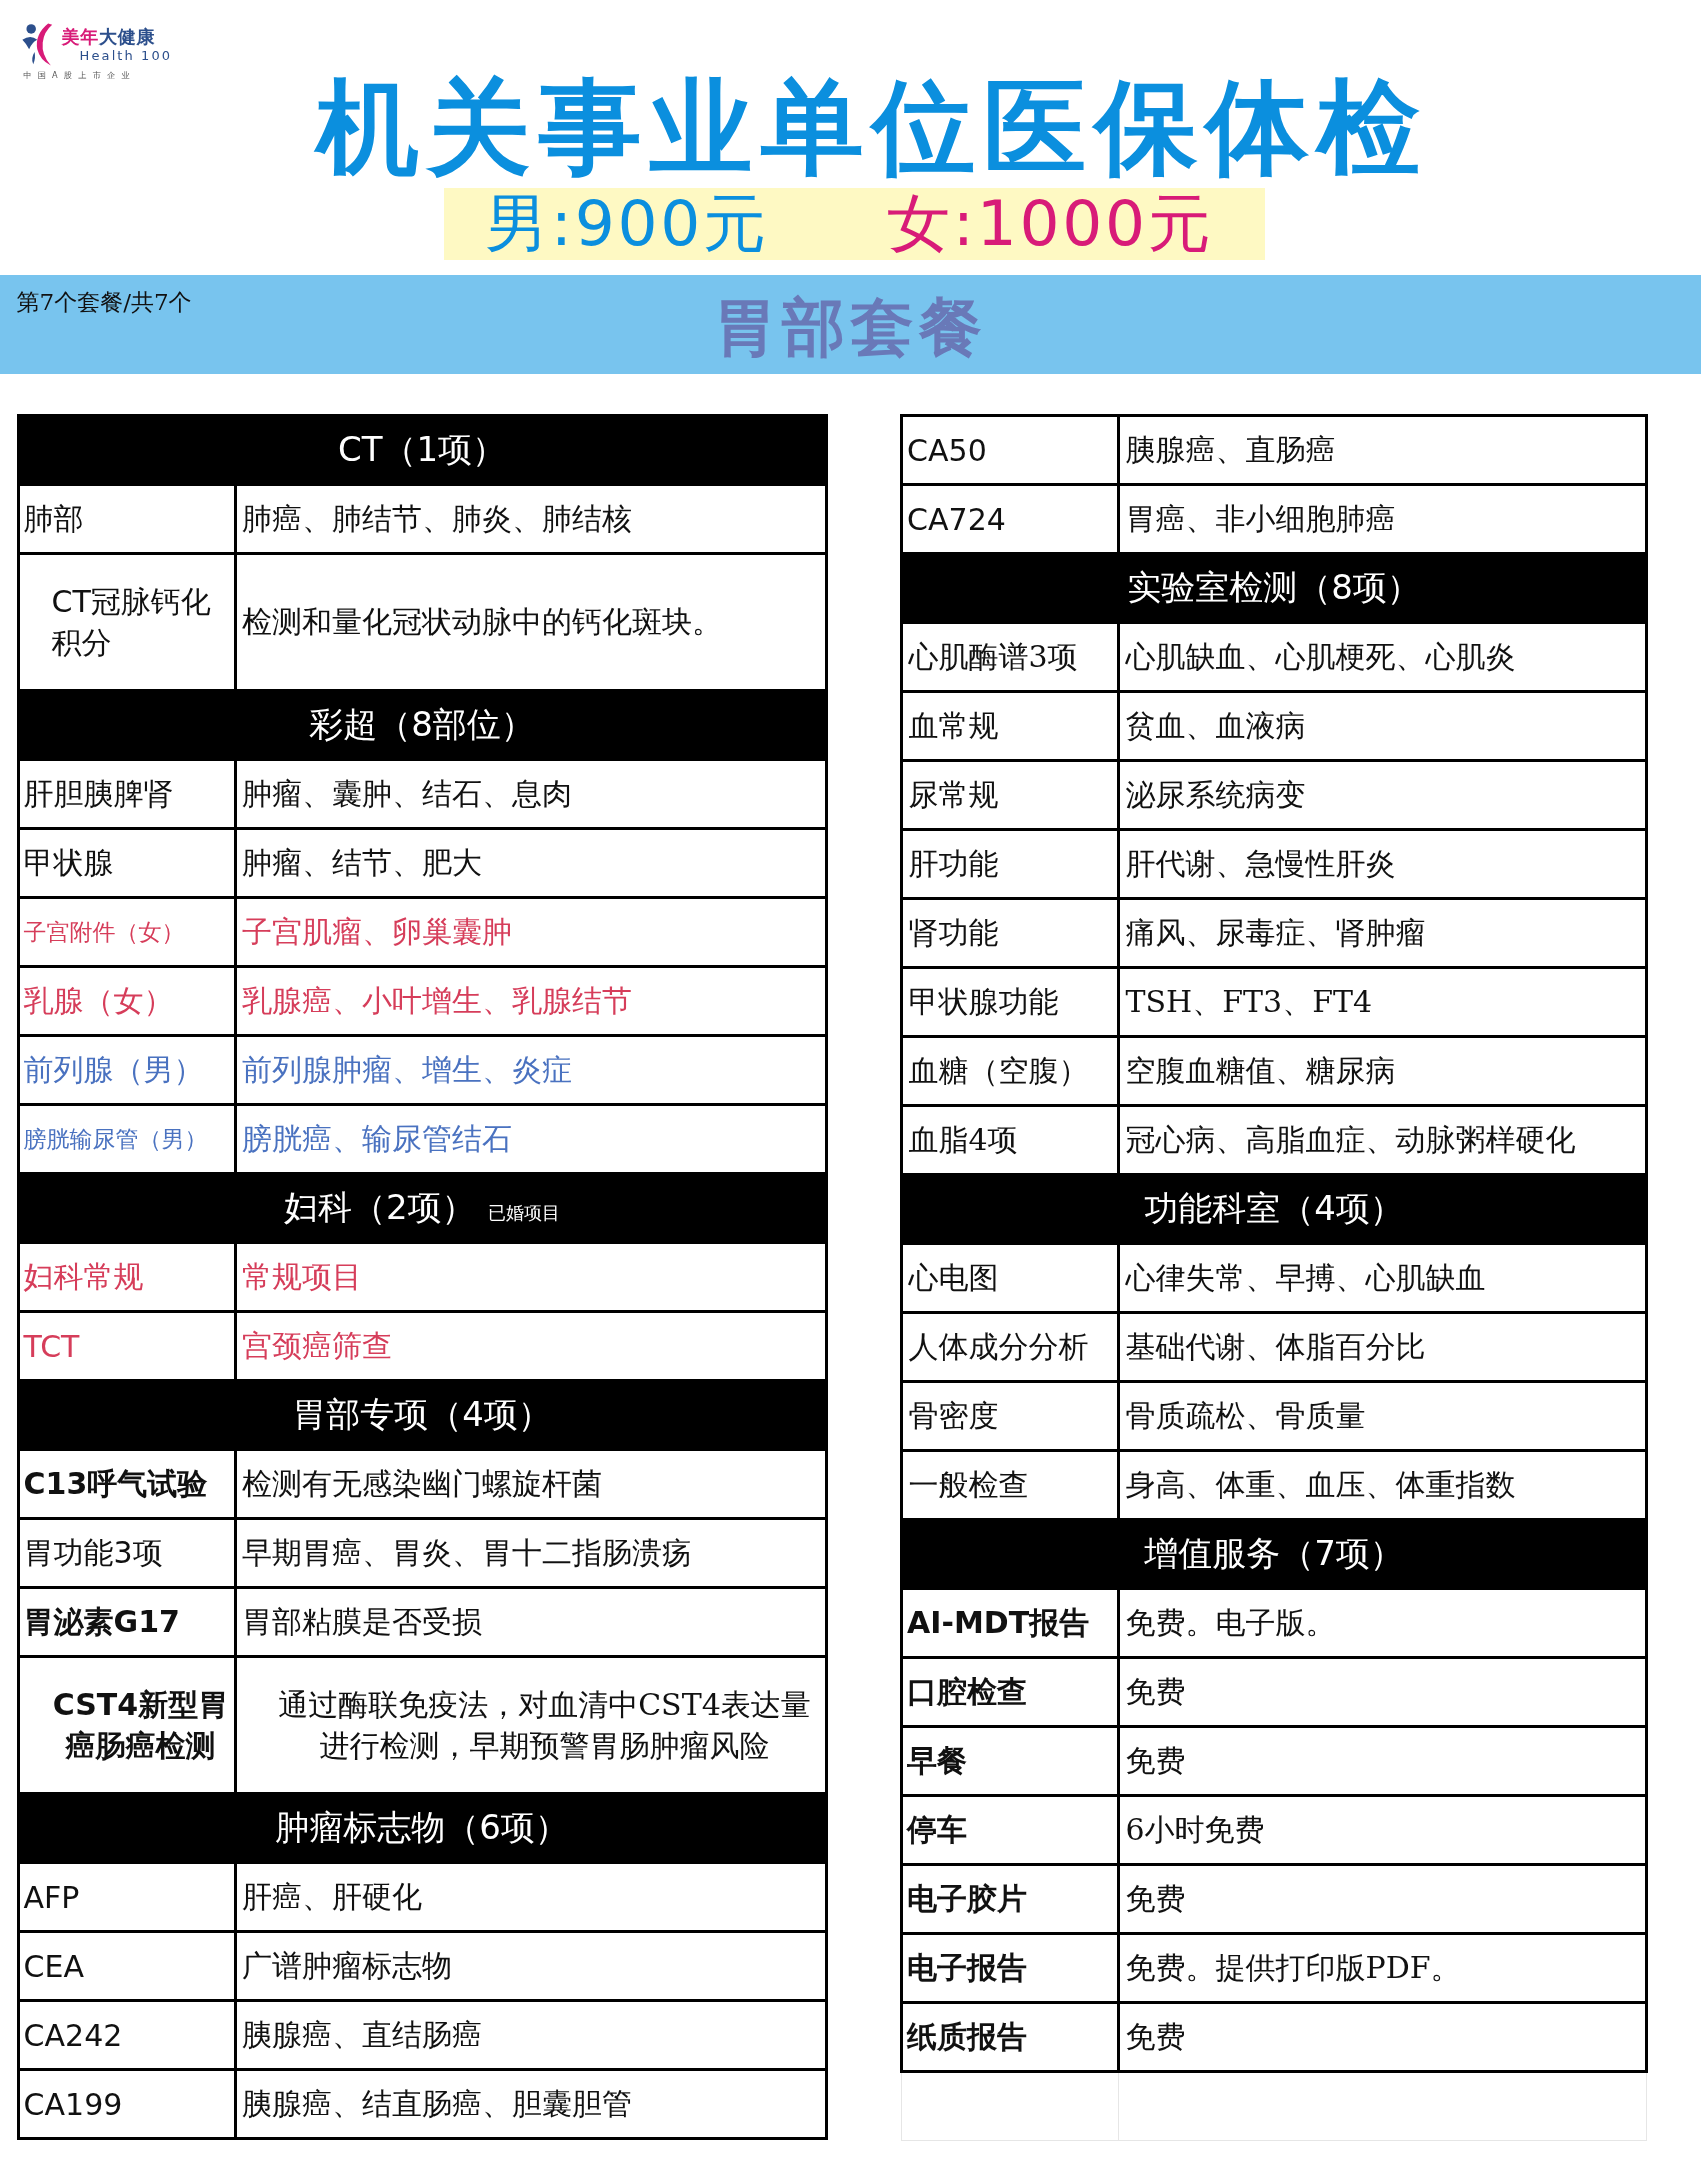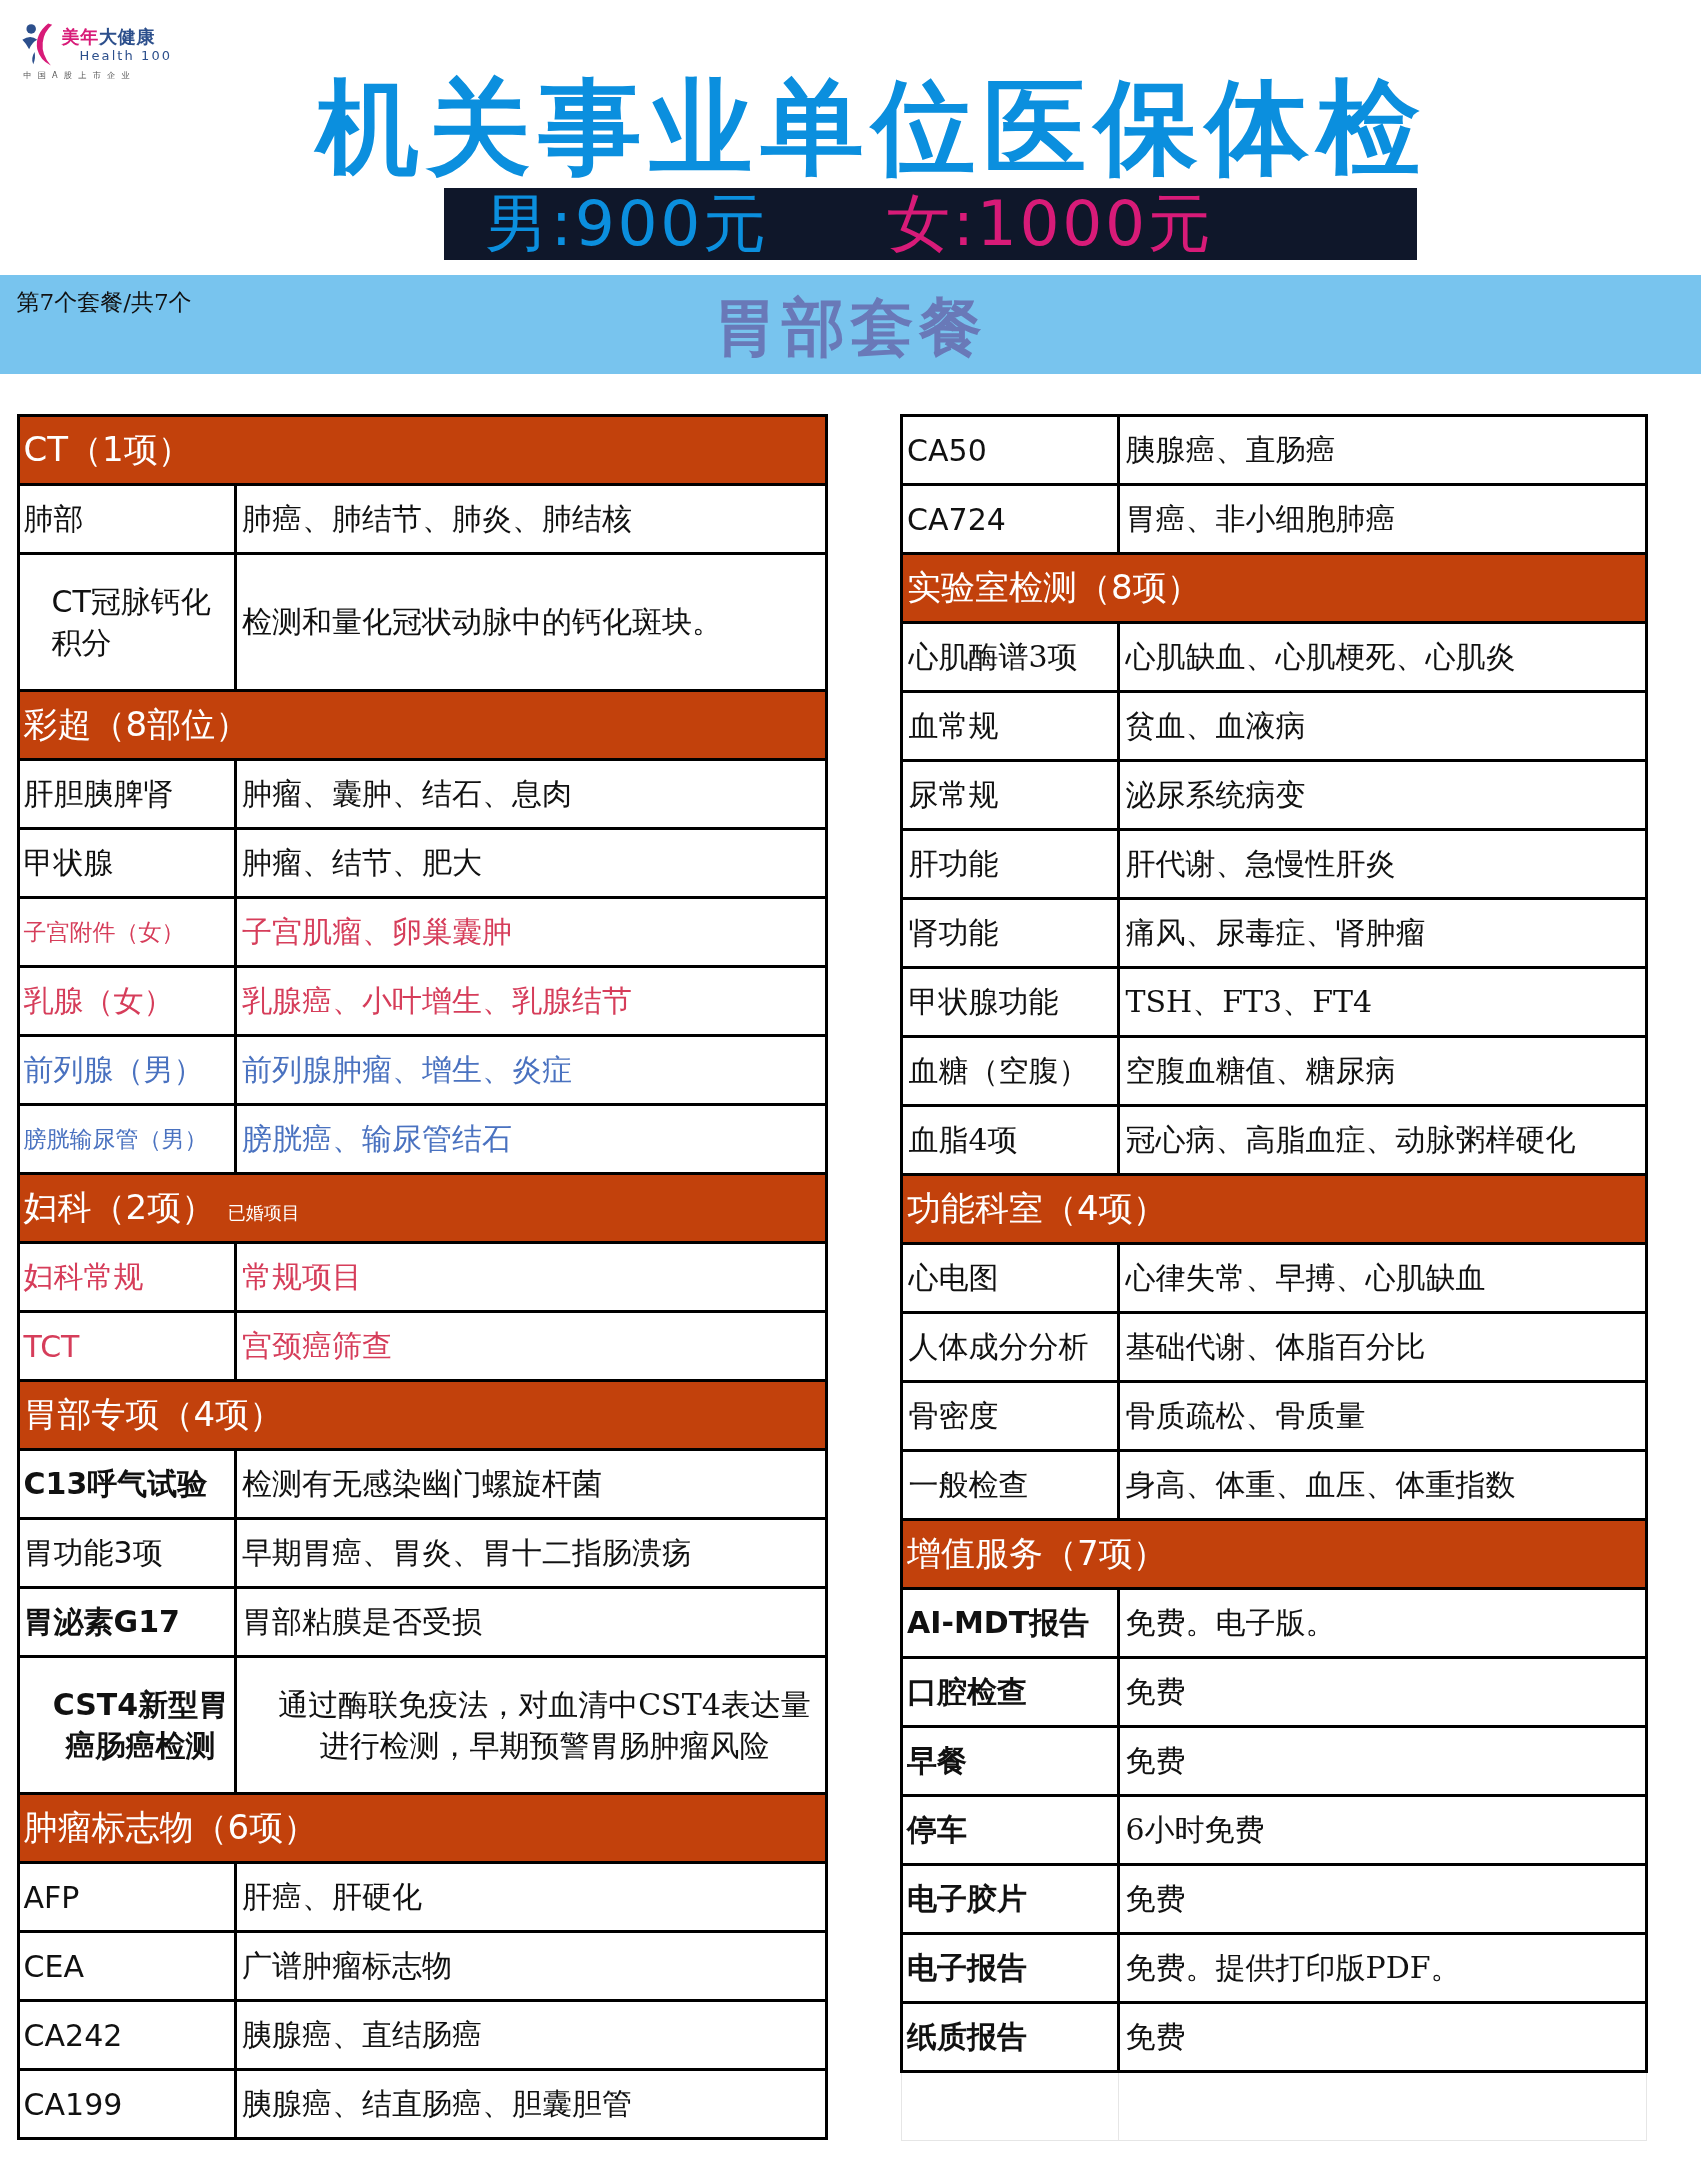--- a/index.html
+++ b/index.html
@@ -9,34 +9,34 @@
   .logo { position: absolute; left: 20.6px; top: 19px; width: 158px; height: 62px; }
   .logo .mark { position: absolute; left: 0; top: 2.7px; width: 38px; height: 45px; }
   .logo .cn { position: absolute; left: 41px; top: 5.5px; font-size: 18px; font-weight: bold; letter-spacing: 0.7px; }
   .logo .cn .c1 { color: #d81b78; }
   .logo .cn .c2 { color: #2c4f8c; }
   .logo .en { position: absolute; left: 59px; top: 29px; font-size: 13px; color: #2c4f8c; letter-spacing: 2.1px; font-family: "DejaVu Sans", sans-serif; }
   .logo .sub { position: absolute; left: 2.7px; top: 51px; font-size: 8.2px; color: #555; letter-spacing: 6.2px; white-space: nowrap; }
 
   .title { position: absolute; left: 0; width: 1703px; top: 72px; text-align: center; font-size: 103px; font-weight: bold; color: #0b8fde; letter-spacing: 8.2px; line-height: 110px; padding-left: 41px; }
 
-  .price-band { position: absolute; left: 444px; top: 188px; width: 973px; height: 72px; background: #0f172a; }
+  .price-band { position: absolute; left: 444px; top: 188px; width: 821px; height: 72px; background: #fef9c3; }
   .price-band .male { position: absolute; left: 41px; top: 0; height: 72px; line-height: 72px; font-size: 63px; color: #0b8fde; letter-spacing: 2.7px; }
   .price-band .female { position: absolute; left: 443px; top: 0; height: 72px; line-height: 72px; font-size: 63px; color: #d81b78; letter-spacing: 2.7px; }
 
   .blue-band { position: absolute; left: 0; top: 275px; width: 1701px; height: 99px; background: #78c4ee; }
   .blue-band .counter { position: absolute; left: 16.5px; top: 12.4px; font-size: 23px; color: #111; font-family: "DejaVu Serif", "Liberation Serif", serif; }
   .blue-band .pkg { position: absolute; left: 0; width: 1701px; top: 15px; text-align: center; font-size: 63px; font-weight: bold; color: #6979b8; letter-spacing: 5.5px; padding-right: 0; line-height: 76px; }
 
   .table { position: absolute; top: 414px; border-collapse: collapse; table-layout: fixed; }
   .table.left { left: 16.5px; width: 811px; }
   .table.right { left: 900px; width: 748px; }
   .table td { border: 3.4px solid #000; height: 69px; vertical-align: middle; font-size: 30px; padding: 0 4.1px; white-space: nowrap; overflow: hidden; }
   .table col.name { width: 217px; }
-  .table tr.hdr td { background: #c2410c; color: #ffffff; font-size: 34px; }
+  .table tr.hdr td { background: #000000; color: #ffffff; text-align: center; font-size: 34px; }
   .table tr.hdr td .note { font-size: 18px; margin-left: 12.4px; }
   .table td.name { font-family: "DejaVu Sans", "Liberation Sans", sans-serif; }
   .table td.desc { font-family: "DejaVu Serif", "Liberation Serif", serif; padding-left: 5.5px; }
   .table tr.tall td { height: 137px; }
   .table td.wrap { white-space: normal; line-height: 41px; padding-left: 32px; }
   .table td.center { text-align: center; }
   .table tr.empty td { border: 1.4px solid #e6e6e6; border-top: 3.4px solid #000; }
   .table td.small { font-size: 23px; }
   .table td.bold { font-weight: bold; }
   .pink { color: #d63d5a; }

